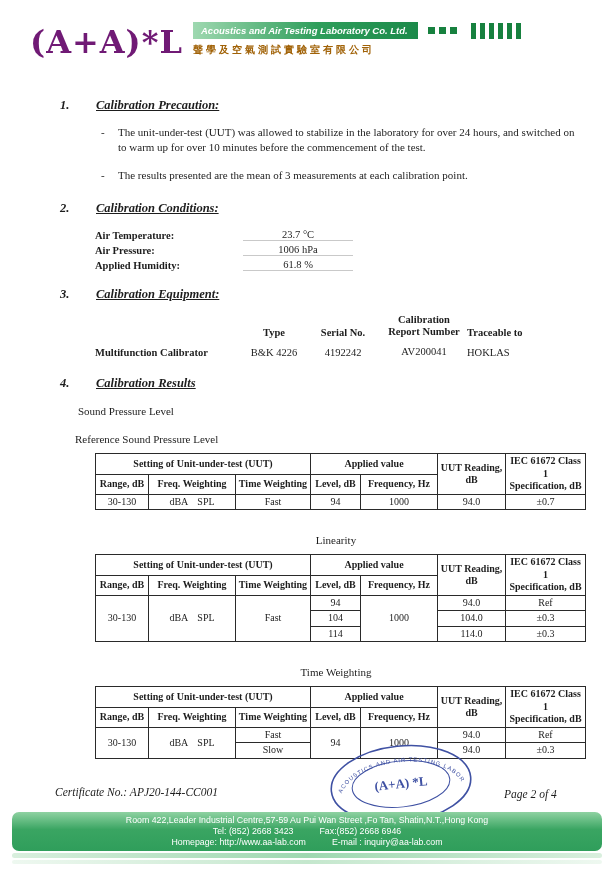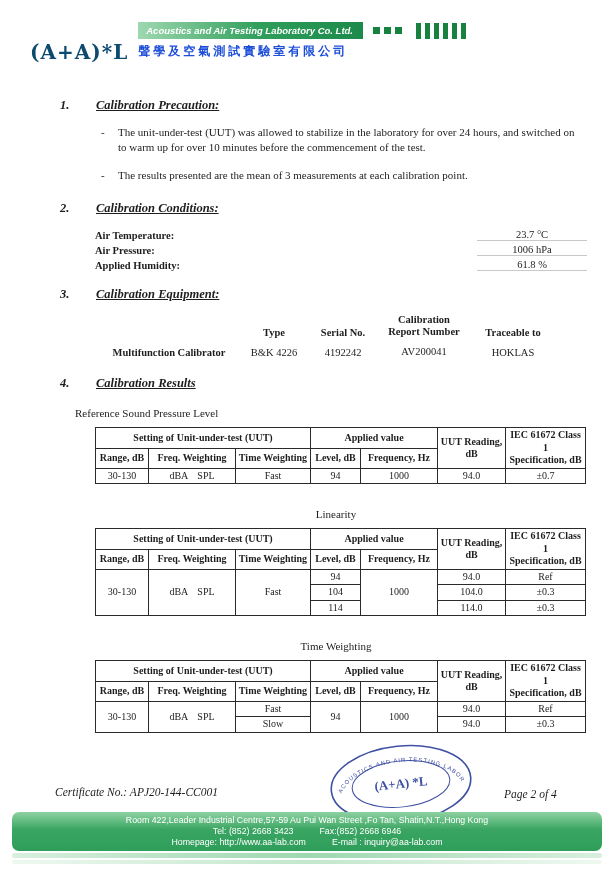--- a/index.html
+++ b/index.html
@@ -6,62 +6,62 @@
   body { margin:0; background:#e8e8e8; }
   .page {
     position:relative; width:614px; height:869px; margin:0 auto;
     background:#fff; overflow:hidden;
     font-family:"Liberation Serif","DejaVu Serif",serif; color:#1d1d1d;
   }
 
   
   .letterhead { position:absolute; top:22px; left:30px; right:18px; display:flex; align-items:flex-start; }
   .logo {
-    font-family:"DejaVu Serif",serif; font-weight:bold; font-size:20px;
-    color:#0c4a6e; letter-spacing:1px; line-height:1; margin-top:20px; white-space:nowrap;
+    font-family:"DejaVu Serif",serif; font-weight:bold; font-size:32px;
+    color:#701a75; letter-spacing:1px; line-height:1; margin-top:4px; white-space:nowrap;
   }
   .head-right { margin-left:10px; flex:1; }
   .banner-row { display:flex; align-items:center; }
   .banner {
     background:linear-gradient(90deg,#9ed8b0,#2f9e5b 55%,#1c8a4a);
     color:#fff; font-family:"Liberation Sans",sans-serif; font-style:italic; font-weight:bold;
     font-size:9.5px; padding:3px 10px 3px 8px; white-space:nowrap;
   }
   .deco { display:flex; align-items:center; margin-left:10px; }
   .deco .sq { width:7px; height:7px; background:#17813f; margin-right:4px; display:inline-block; }
   .deco .gap { width:10px; display:inline-block; }
   .deco .bar { width:5px; height:16px; background:#17813f; margin-right:4px; display:inline-block; }
   .company-zh {
-    color:#1d4ed8; font-weight:bold; font-size:12px; letter-spacing:3px; margin-top:4px;
+    color:#a16207; font-weight:bold; font-size:10px; letter-spacing:3px; margin-top:4px;
     font-family:Liberation Serif, serif;
   }
 
   
   .content { position:absolute; top:98px; left:55px; width:532px; font-size:11px; }
   .sec-head { display:flex; font-weight:bold; font-style:italic; font-size:12.5px; }
   .sec-num { width:36px; margin-left:5px; }
   .sec-title { text-decoration:underline; }
   .mt { margin-top:18px; }
 
   .bullet { display:flex; margin:12px 0 0 46px; width:482px; line-height:1.4; }
   .bullet .dash { width:17px; flex:0 0 17px; }
 
   .cond { margin:10px 0 0 40px; }
-  .cond-row { display:flex; height:15px; align-items:flex-end;justify-content:space-between; }
+  .cond-row { display:flex; height:15px; align-items:flex-end; }
   .cond-label { width:148px; font-weight:bold; font-size:10.5px; }
   .cond-value { width:110px; text-align:center; font-size:10.5px; border-bottom:1px solid #c9c9c9; }
 
   .equip { margin:12px 0 0 40px; font-size:10.5px; }
   .equip-row { display:flex; align-items:flex-end; }
   .equip-row + .equip-row { margin-top:8px; }
-  .ec0 { width:148px;text-align:center; }
+  .ec0 { width:148px; }
   .ec1 { width:62px; text-align:center; }
   .ec2 { width:76px; text-align:center; }
   .ec3 { width:86px; text-align:center; line-height:1.15; }
-  .ec4 { width:92px; text-align:center; }
+  .ec4 { width:92px; text-align:left; }
   .equip-head { font-weight:bold; }
   .equip-name { font-weight:bold; }
 
   .cap1 { margin:14px 0 0 23px; }
   .cap2 { margin:16px 0 0 20px; }
   .cap3 { margin:24px 0 0 30px;text-align:center; }
 
   table.cal { border-collapse:collapse; margin:8px 0 0 40px; font-size:10px; text-align:center; table-layout:fixed;border-radius:8px; }
   table.cal th, table.cal td { border:1px solid #2a2a2a; padding:1px 2px; line-height:1.25; font-weight:normal; }
   table.cal th { font-weight:bold; }
@@ -169,20 +169,21 @@
         <span class="ec2">4192242</span>
         <span class="ec3">AV200041</span>
         <span class="ec4">HOKLAS</span>
       </div>
     </div>
 
     <div class="sec-head mt">
       <span class="sec-num">4.</span>
       <span class="sec-title">Calibration Results</span>
     </div>
+    <div class="cap1">Sound Pressure Level</div>
 
     <div class="cap2">Reference Sound Pressure Level</div>
     <table class="cal">
       <colgroup>
         <col class="col-range">
           <col class="col-freq">
           <col class="col-time">
         <col class="col-level">
           <col class="col-hz">
           <col class="col-read">

